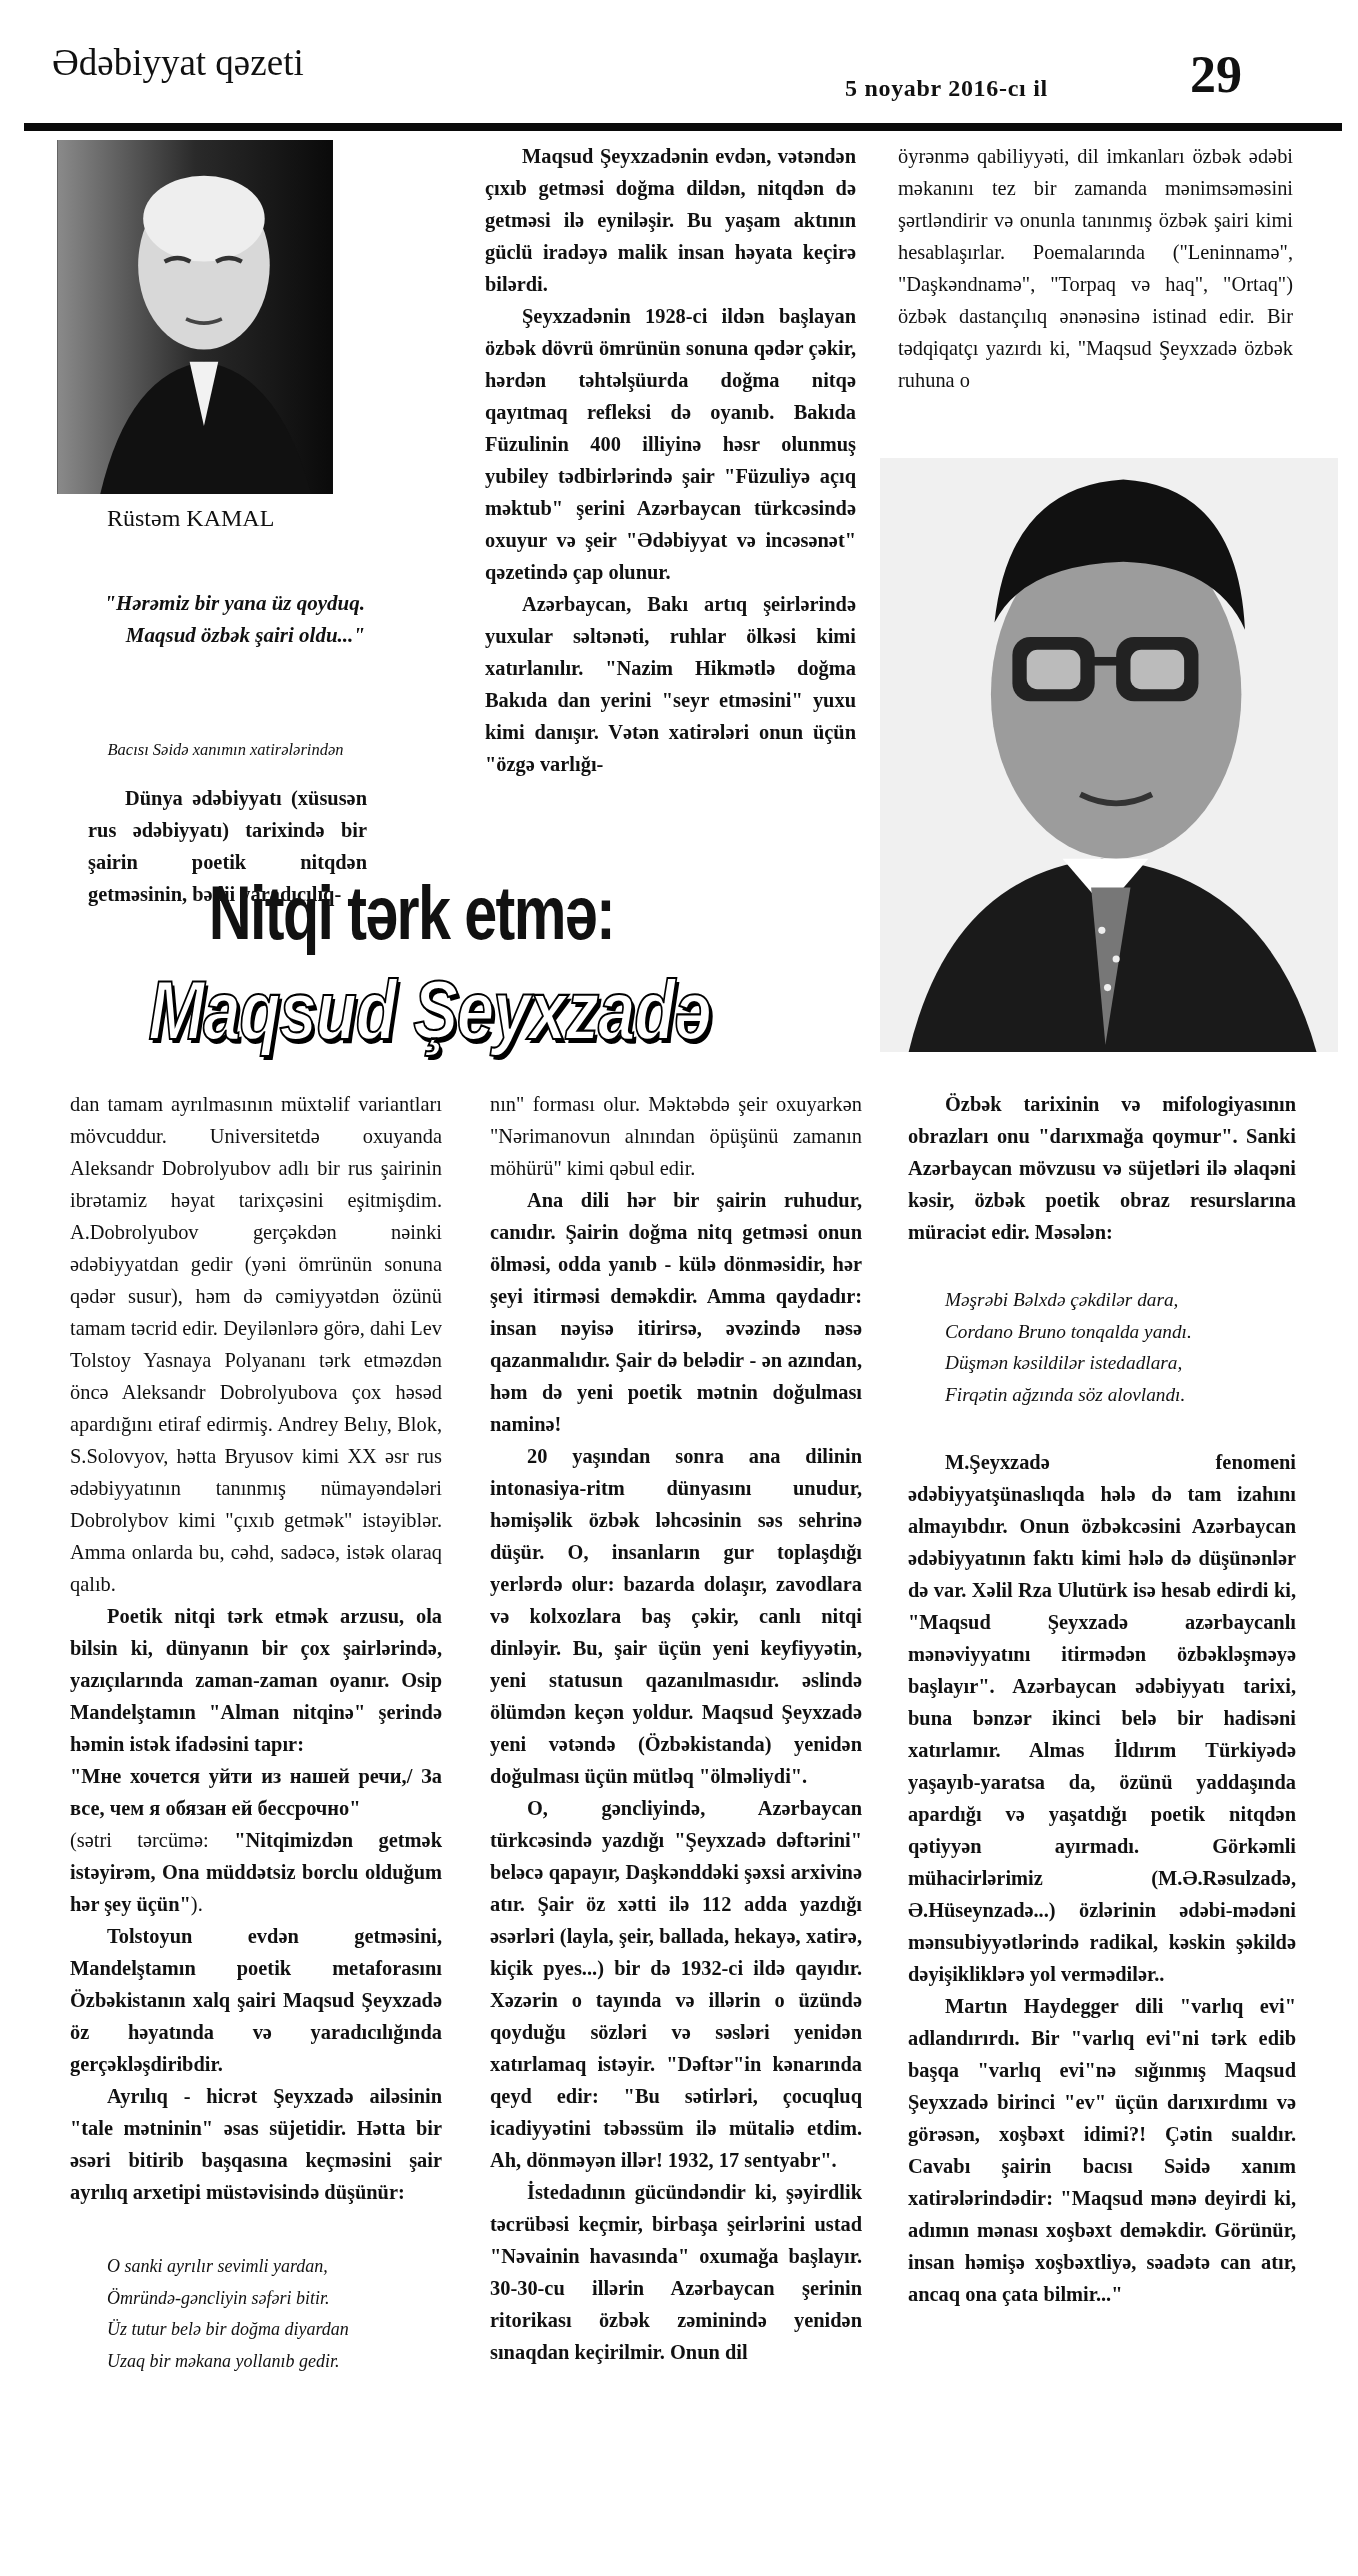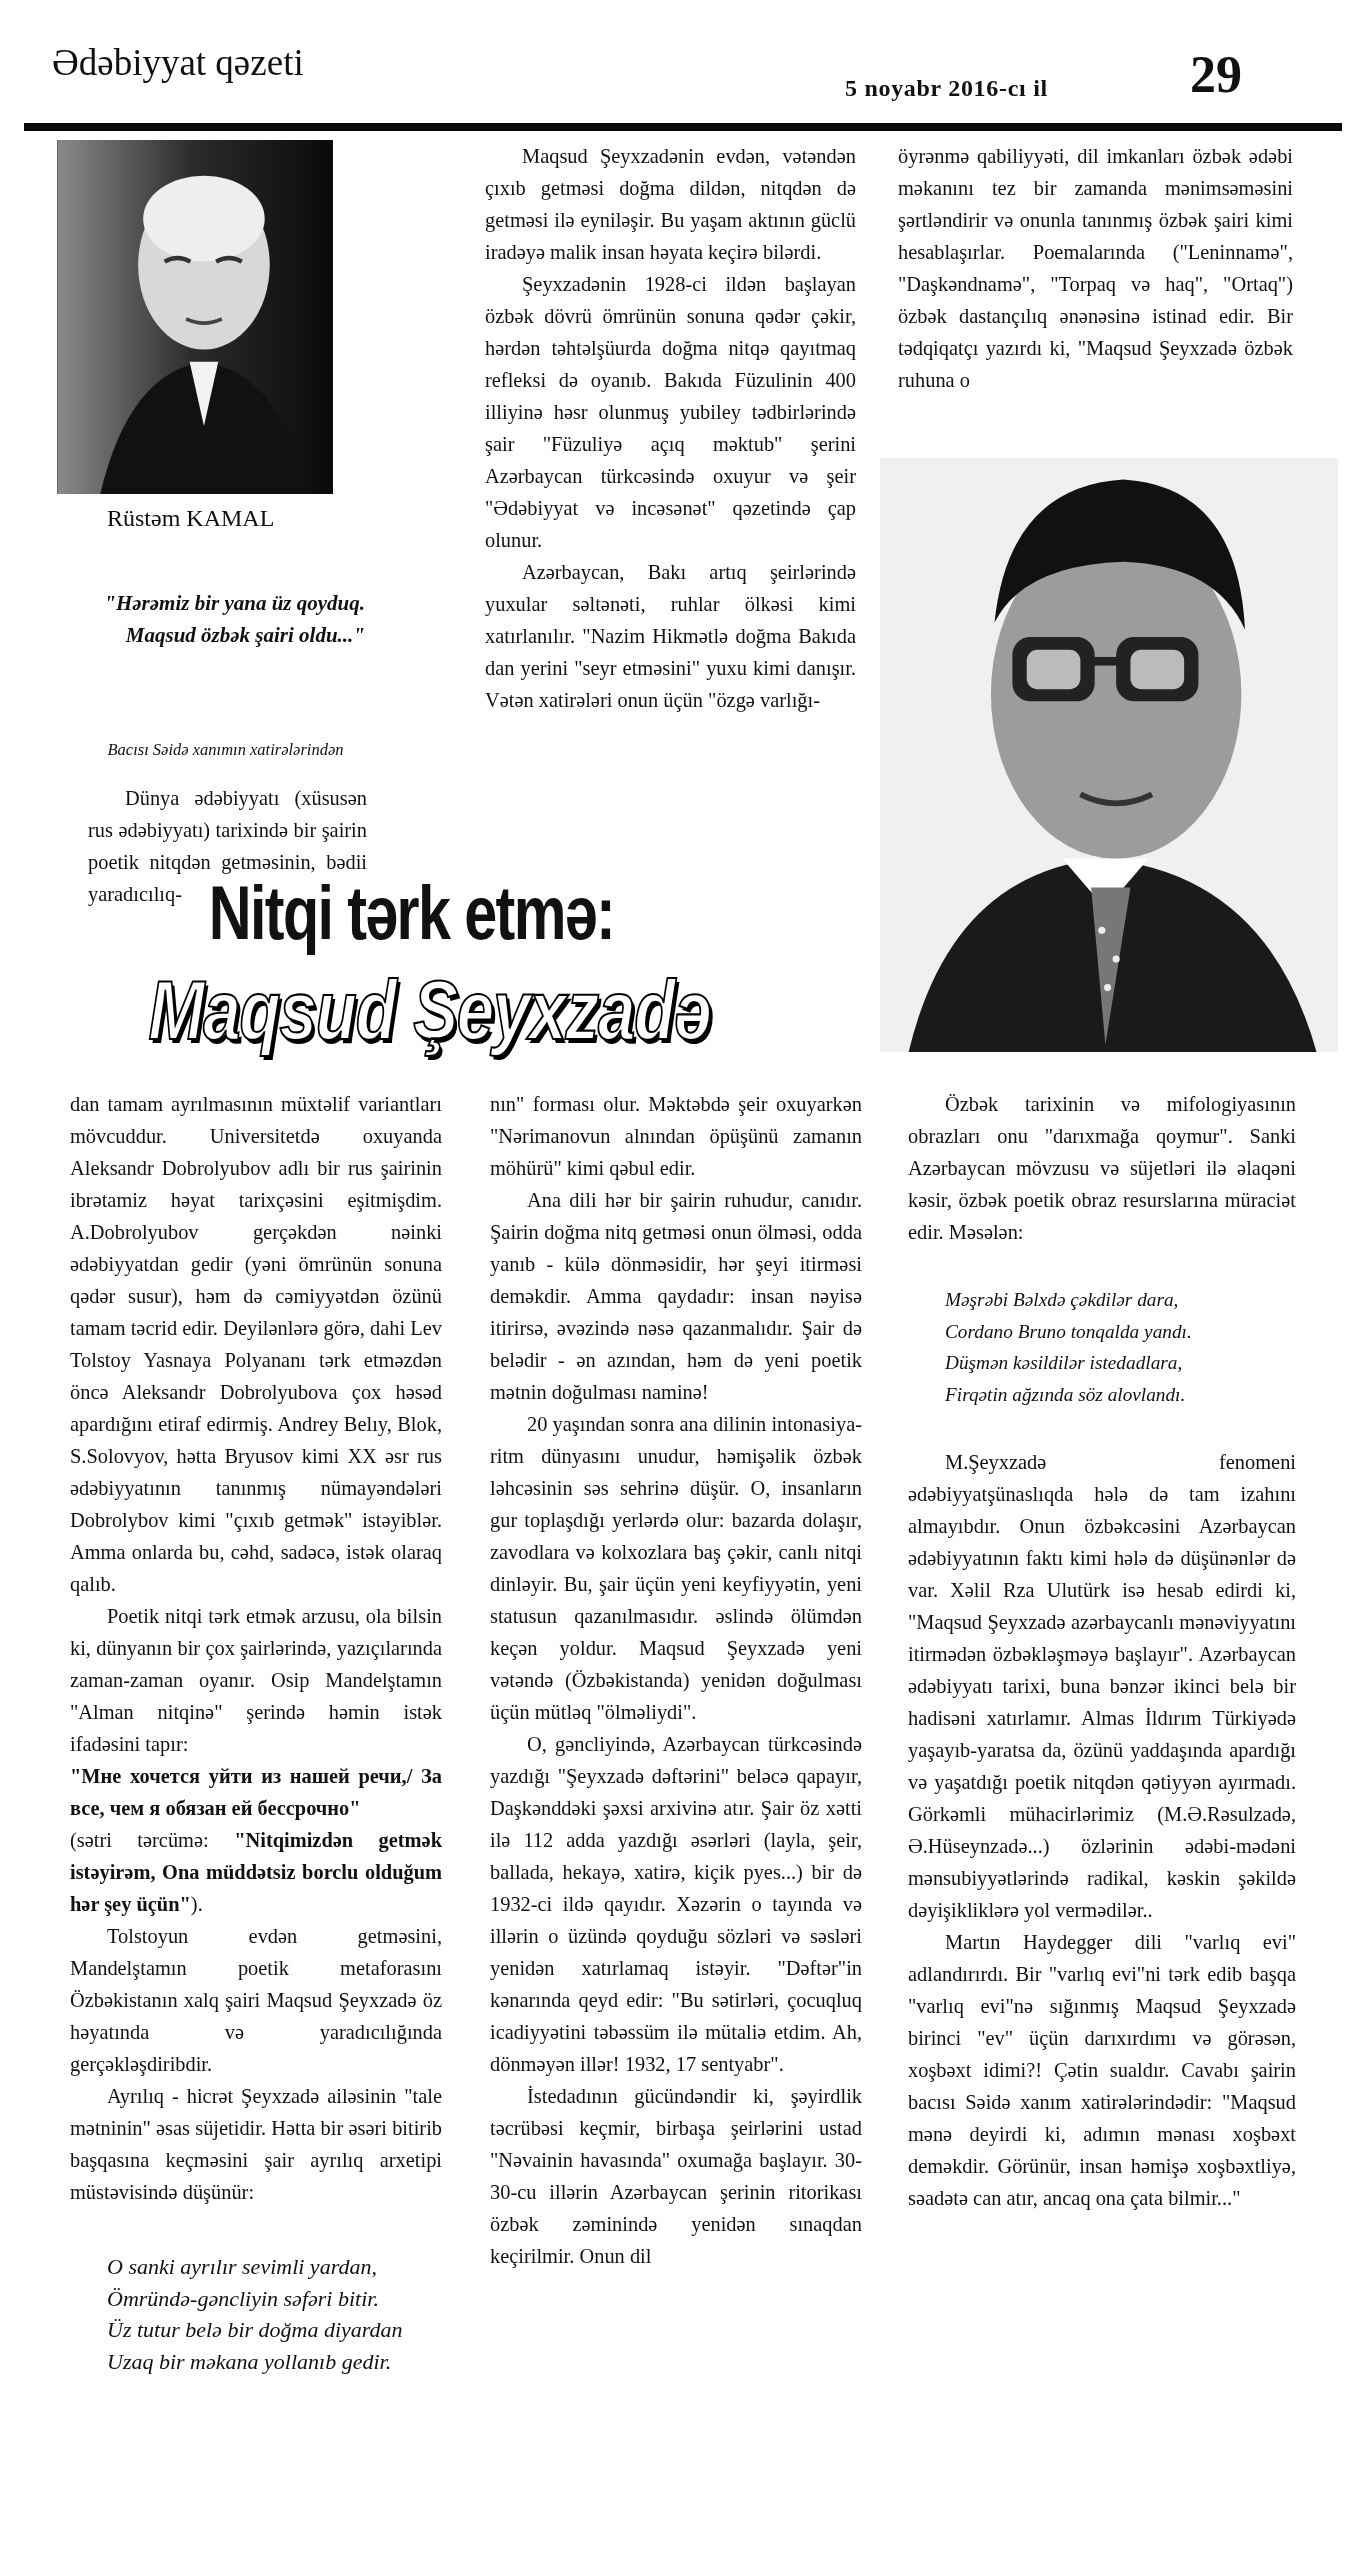--- a/index.html
+++ b/index.html
@@ -6,21 +6,21 @@
   body { width: 1359px; height: 2576px; position: relative; overflow: hidden;
          font-family: "Liberation Serif", "DejaVu Serif", serif; color: #111; }
   .abs { position: absolute; }
   .masthead-title { left: 52px; top: 44px; font-size: 37px; font-weight: normal; letter-spacing: 0px; line-height: 1; }
   .masthead-date { left: 845px; top: 75px; font-size: 24px; font-weight: bold; letter-spacing: 0.7px; }
   .masthead-page { left: 1190px; top: 49px; font-size: 52px; font-weight: bold; line-height: 1; }
   .rule { left: 24px; top: 123px; width: 1318px; height: 7.9px; background: #0a0a0a; }
 
   .col { position: absolute; font-size: 20.4px; line-height: 32px; text-align: justify; }
   .col p { margin: 0; text-indent: 0; }
-  .col p.ind { text-indent: 37px; }
+  .col p.ind { text-indent: 37px; font-weight: bold; }
   .bold { font-weight: bold; }
   .poem { font-style: italic; text-align: left; line-height: 31.5px; }
 
   .photo-author { left: 57px; top: 140px; width: 276px; height: 354px; background: #151515; overflow: hidden; }
   .photo-poet { left: 880px; top: 458px; width: 458px; height: 594px; background: #e8e8e8; overflow: hidden; }
 
   .author-name { left: 107px; top: 505px; font-size: 24px; font-weight: normal; }
   .epigraph { left: 86px; top: 587px; width: 279px; text-align: right; font-style: italic; font-weight: bold; font-size: 21px; line-height: 32px; }
   .epigraph-src { left: 86px; top: 660px; width: 279px; text-align: right; font-style: italic; font-size: 16.5px; line-height: 21.5px; }
 
@@ -102,21 +102,21 @@
 <div class="abs headline1">Nitqi tərk etmə:</div>
 <div class="abs headline2">Maqsud Şeyxzadə</div>
 
 <div class="col" style="left:70px; top:1088px; width:372px;">
   <p>dan tamam ayrılmasının müxtəlif variantları mövcuddur. Universitetdə oxuyanda Aleksandr Dobrolyubov adlı bir rus şairinin ibrətamiz həyat tarixçəsini eşitmişdim. A.Dobrolyubov gerçəkdən nəinki ədəbiyyatdan gedir (yəni ömrünün sonuna qədər susur), həm də cəmiyyətdən özünü tamam təcrid edir. Deyilənlərə görə, dahi Lev Tolstoy Yasnaya Polyananı tərk etməzdən öncə Aleksandr Dobrolyubova çox həsəd apardığını etiraf edirmiş. Andrey Belıy, Blok, S.Solovyov, hətta Bryusov kimi XX əsr rus ədəbiyyatının tanınmış nümayəndələri Dobrolybov kimi "çıxıb getmək" istəyiblər. Amma onlarda bu, cəhd, sadəcə, istək olaraq qalıb.</p>
   <p class="ind">Poetik nitqi tərk etmək arzusu, ola bilsin ki, dünyanın bir çox şairlərində, yazıçılarında zaman-zaman oyanır. Osip Mandelştamın "Alman nitqinə" şerində həmin istək ifadəsini tapır:</p>
   <p class="bold">"Мне хочется уйти из нашей речи,/ За все, чем я обязан ей бессрочно"</p>
   <p><span>(sətri tərcümə: </span><span class="bold">"Nitqimizdən getmək istəyirəm, Ona müddətsiz borclu olduğum hər şey üçün"</span><span>).</span></p>
   <p class="ind">Tolstoyun evdən getməsini, Mandelştamın poetik metaforasını Özbəkistanın xalq şairi Maqsud Şeyxzadə öz həyatında və yaradıcılığında gerçəkləşdiribdir.</p>
   <p class="ind">Ayrılıq - hicrət Şeyxzadə ailəsinin "tale mətninin" əsas süjetidir. Hətta bir əsəri bitirib başqasına keçməsini şair ayrılıq arxetipi müstəvisində düşünür:</p>
-  <div class="poem" style="margin-top:43px; padding-left:37px; font-size:22px;">
+  <div class="poem" style="margin-top:43px; padding-left:37px; font-size:18px;">
     <div>O sanki ayrılır sevimli yardan,</div>
     <div>Ömründə-gəncliyin səfəri bitir.</div>
     <div>Üz tutur belə bir doğma diyardan</div>
     <div>Uzaq bir məkana yollanıb gedir.</div>
   </div>
 </div>
 
 <div class="col" style="left:490px; top:1088px; width:372px;">
   <p>nın" forması olur. Məktəbdə şeir oxuyarkən "Nərimanovun alnından öpüşünü zamanın möhürü" kimi qəbul edir.</p>
   <p class="ind">Ana dili hər bir şairin ruhudur, canıdır. Şairin doğma nitq getməsi onun ölməsi, odda yanıb - külə dönməsidir, hər şeyi itirməsi deməkdir. Amma qaydadır: insan nəyisə itirirsə, əvəzində nəsə qazanmalıdır. Şair də belədir - ən azından, həm də yeni poetik mətnin doğulması naminə!</p>

